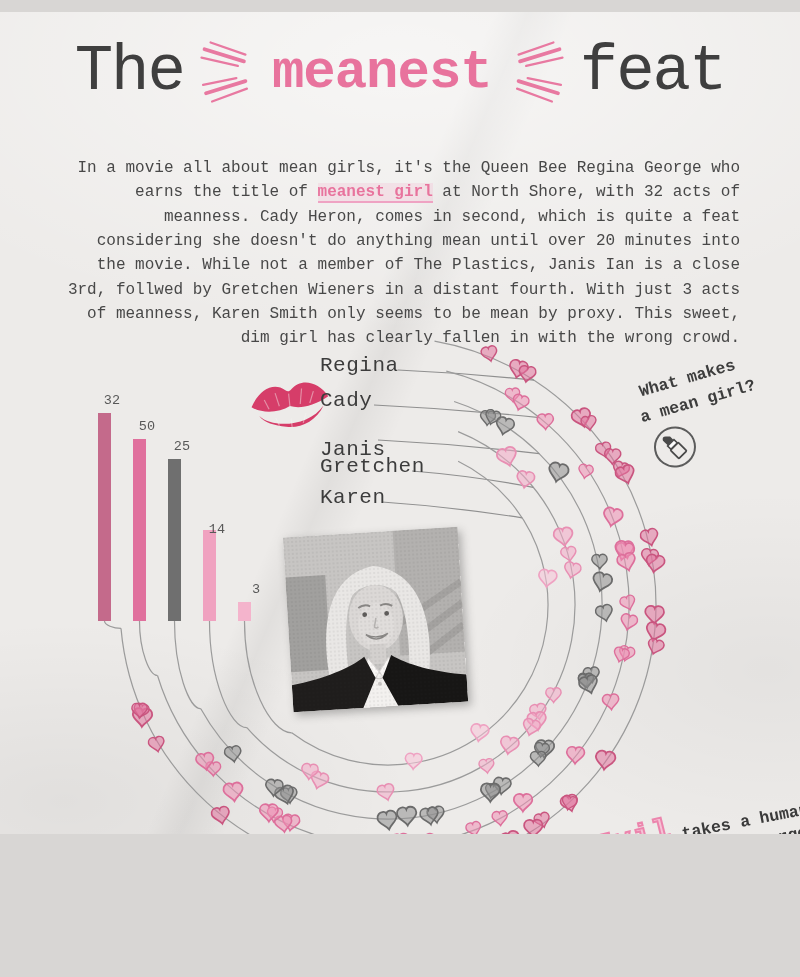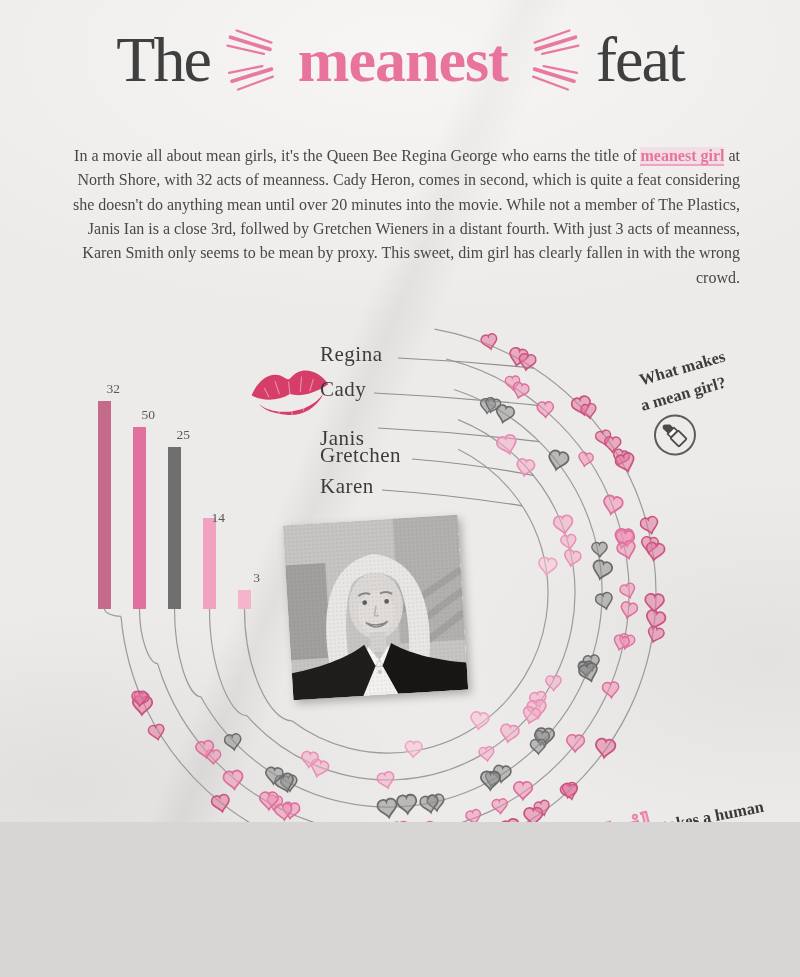--- a/index.html
+++ b/index.html
@@ -1,29 +1,30 @@
 <!DOCTYPE html>
 <html><head>
 <meta charset="utf-8">
 <style>
   html,body{margin:0;padding:0;background:#d8d6d4;}
   .stage{
     position:relative;width:800px;height:822px;overflow:hidden;
-    font-family:Liberation Serif, serif;
+    font-family:Liberation Mono, monospace;
     background:
       radial-gradient(120% 55% at 50% 6%, rgba(255,255,255,.55), rgba(255,255,255,0) 60%),
       linear-gradient(113deg, rgba(0,0,0,0) 43%, rgba(0,0,0,.05) 46%, rgba(0,0,0,0) 50%),
       radial-gradient(80% 40% at 8% 96%, rgba(0,0,0,.05), rgba(0,0,0,0) 55%),
       radial-gradient(70% 40% at 96% 80%, rgba(0,0,0,.04), rgba(0,0,0,0) 55%),
       #edebe9;
+    margin-top: 12px;
   }
   
   .title-row{position:absolute;top:14px;left:0;width:100%;display:flex;justify-content:center;align-items:center;gap:16px;}
   .t-dark{font-size:64px;color:#3f3f3f;letter-spacing:-2px;}
-  .t-pink{font-size:62px;font-weight:bold;color:#e8739d;letter-spacing:-1px;}
+  .t-pink{font-size:54px;font-weight:bold;color:#e8739d;letter-spacing:-1px;}
   .strokes{width:56px;height:92px;flex:0 0 auto;}
   .strokes.right{transform:scale(-1,1);}
   
   .intro{position:absolute;top:144px;left:60px;width:680px;margin:0;text-align:right;
          font-size:16px;line-height:1.52;color:#484848;}
   .hl{color:#e8739d;font-weight:bold;border-bottom:2.5px solid #efa3c3;background:rgba(244,182,208,.28);}
   
   .orbit-layer{position:absolute;left:0;top:0;width:800px;height:977px;}
   #bars .bar{position:absolute;}
   .bar-value{position:absolute;width:31px;text-align:right;font-size:13.5px;color:#585858;}

